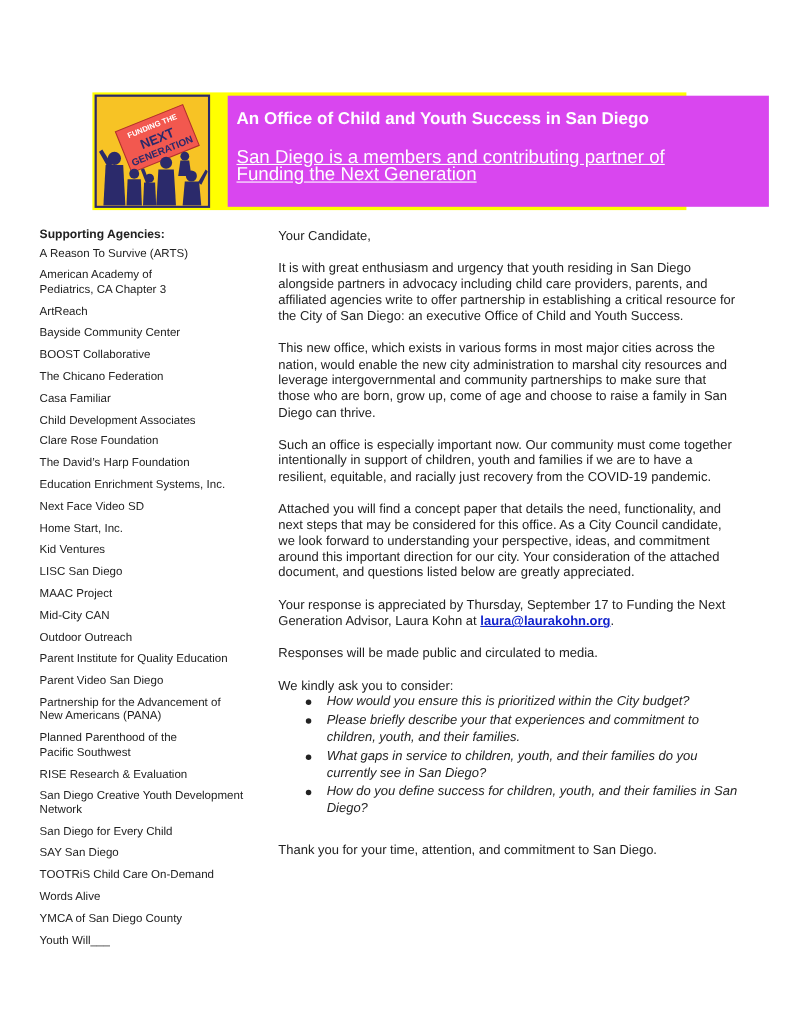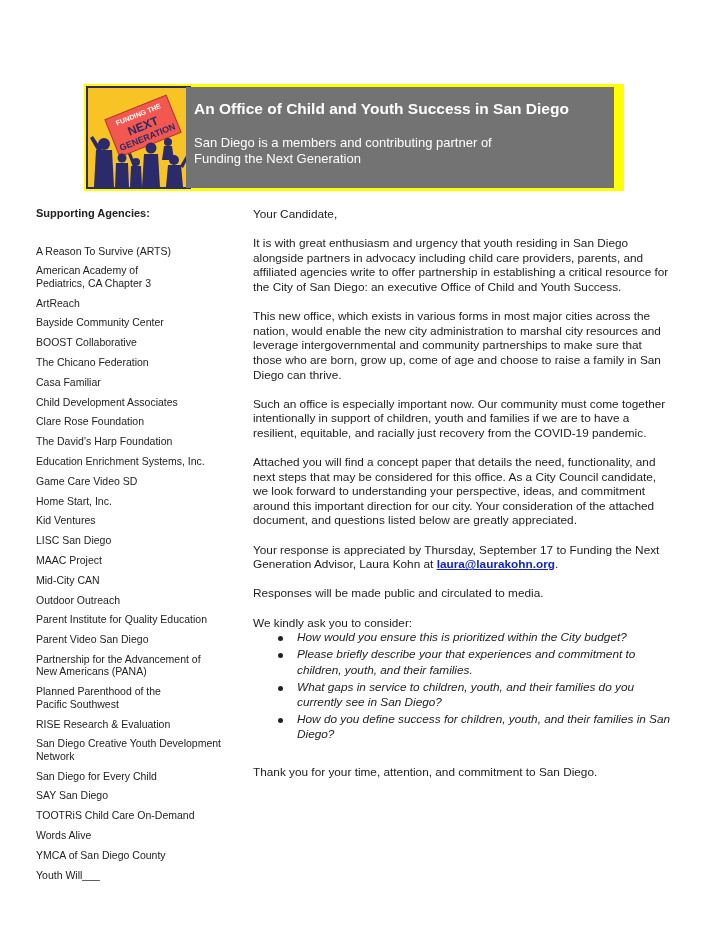--- a/index.html
+++ b/index.html
@@ -11,32 +11,32 @@
   .header {
     position: absolute; left: 84px; top: 84px; width: 540px; height: 107px;
     background: #ffff00; box-sizing: border-box;
   }
   .logo {
     position: absolute; left: 2px; top: 2px; width: 105px; height: 103px;
     box-sizing: border-box; border: 2px solid #2b2a6b; background: #f7c325; overflow: hidden;
   }
   .logo svg { display: block; }
   .banner {
-    position: absolute; left: 102px; top: 3px; width: 428px; height: 101px;
-    background: #737373; color: #ffffff; box-sizing: border-box; padding: 12px 0 0 8px;
+    position: absolute; left: 123px; top: 3px; width: 492px; height: 101px;
+    background: #d946ef; color: #ffffff; box-sizing: border-box; padding: 12px 0 0 8px;
   }
   .banner-title { font-size: 15.5px; font-weight: bold; line-height: 19px; }
-  .banner-sub { font-size: 13px; line-height: 16px; margin-top: 17px; }
+  .banner-sub { font-size: 17px; line-height: 16px; margin-top: 17px; text-decoration: underline; }
 
   
   .sidebar {
     position: absolute; left: 36px; top: 207px; width: 210px;
     font-size: 10.5px; line-height: 12.5px; color: #222;
   }
-  .sidebar-title { font-weight: bold; font-size: 11px; margin-bottom: 25px; }
+  .sidebar-title { font-weight: bold; font-size: 11px; margin-bottom: 5px; }
   .agency { margin-bottom: 7.3px; }
 
   
   .letter {
     position: absolute; left: 253px; top: 207px; width: 420px;
     font-size: 11.8px; line-height: 14.6px; color: #222;
   }
   .letter p { margin: 0 0 14.6px 0; }
   .letter b { font-weight: normal; }
   .letter a { color: #1122cc; text-decoration: underline; font-weight: bold; }
@@ -120,21 +120,21 @@
       <div class="agency">
         <div>Clare Rose Foundation</div>
       </div>
       <div class="agency">
         <div>The David’s Harp Foundation</div>
       </div>
       <div class="agency">
         <div>Education Enrichment Systems, Inc.</div>
       </div>
       <div class="agency">
-        <div>Game Care Video SD</div>
+        <div>Next Face Video SD</div>
       </div>
       <div class="agency">
         <div>Home Start, Inc.</div>
       </div>
       <div class="agency">
         <div>Kid Ventures</div>
       </div>
       <div class="agency">
         <div>LISC San Diego</div>
       </div>

